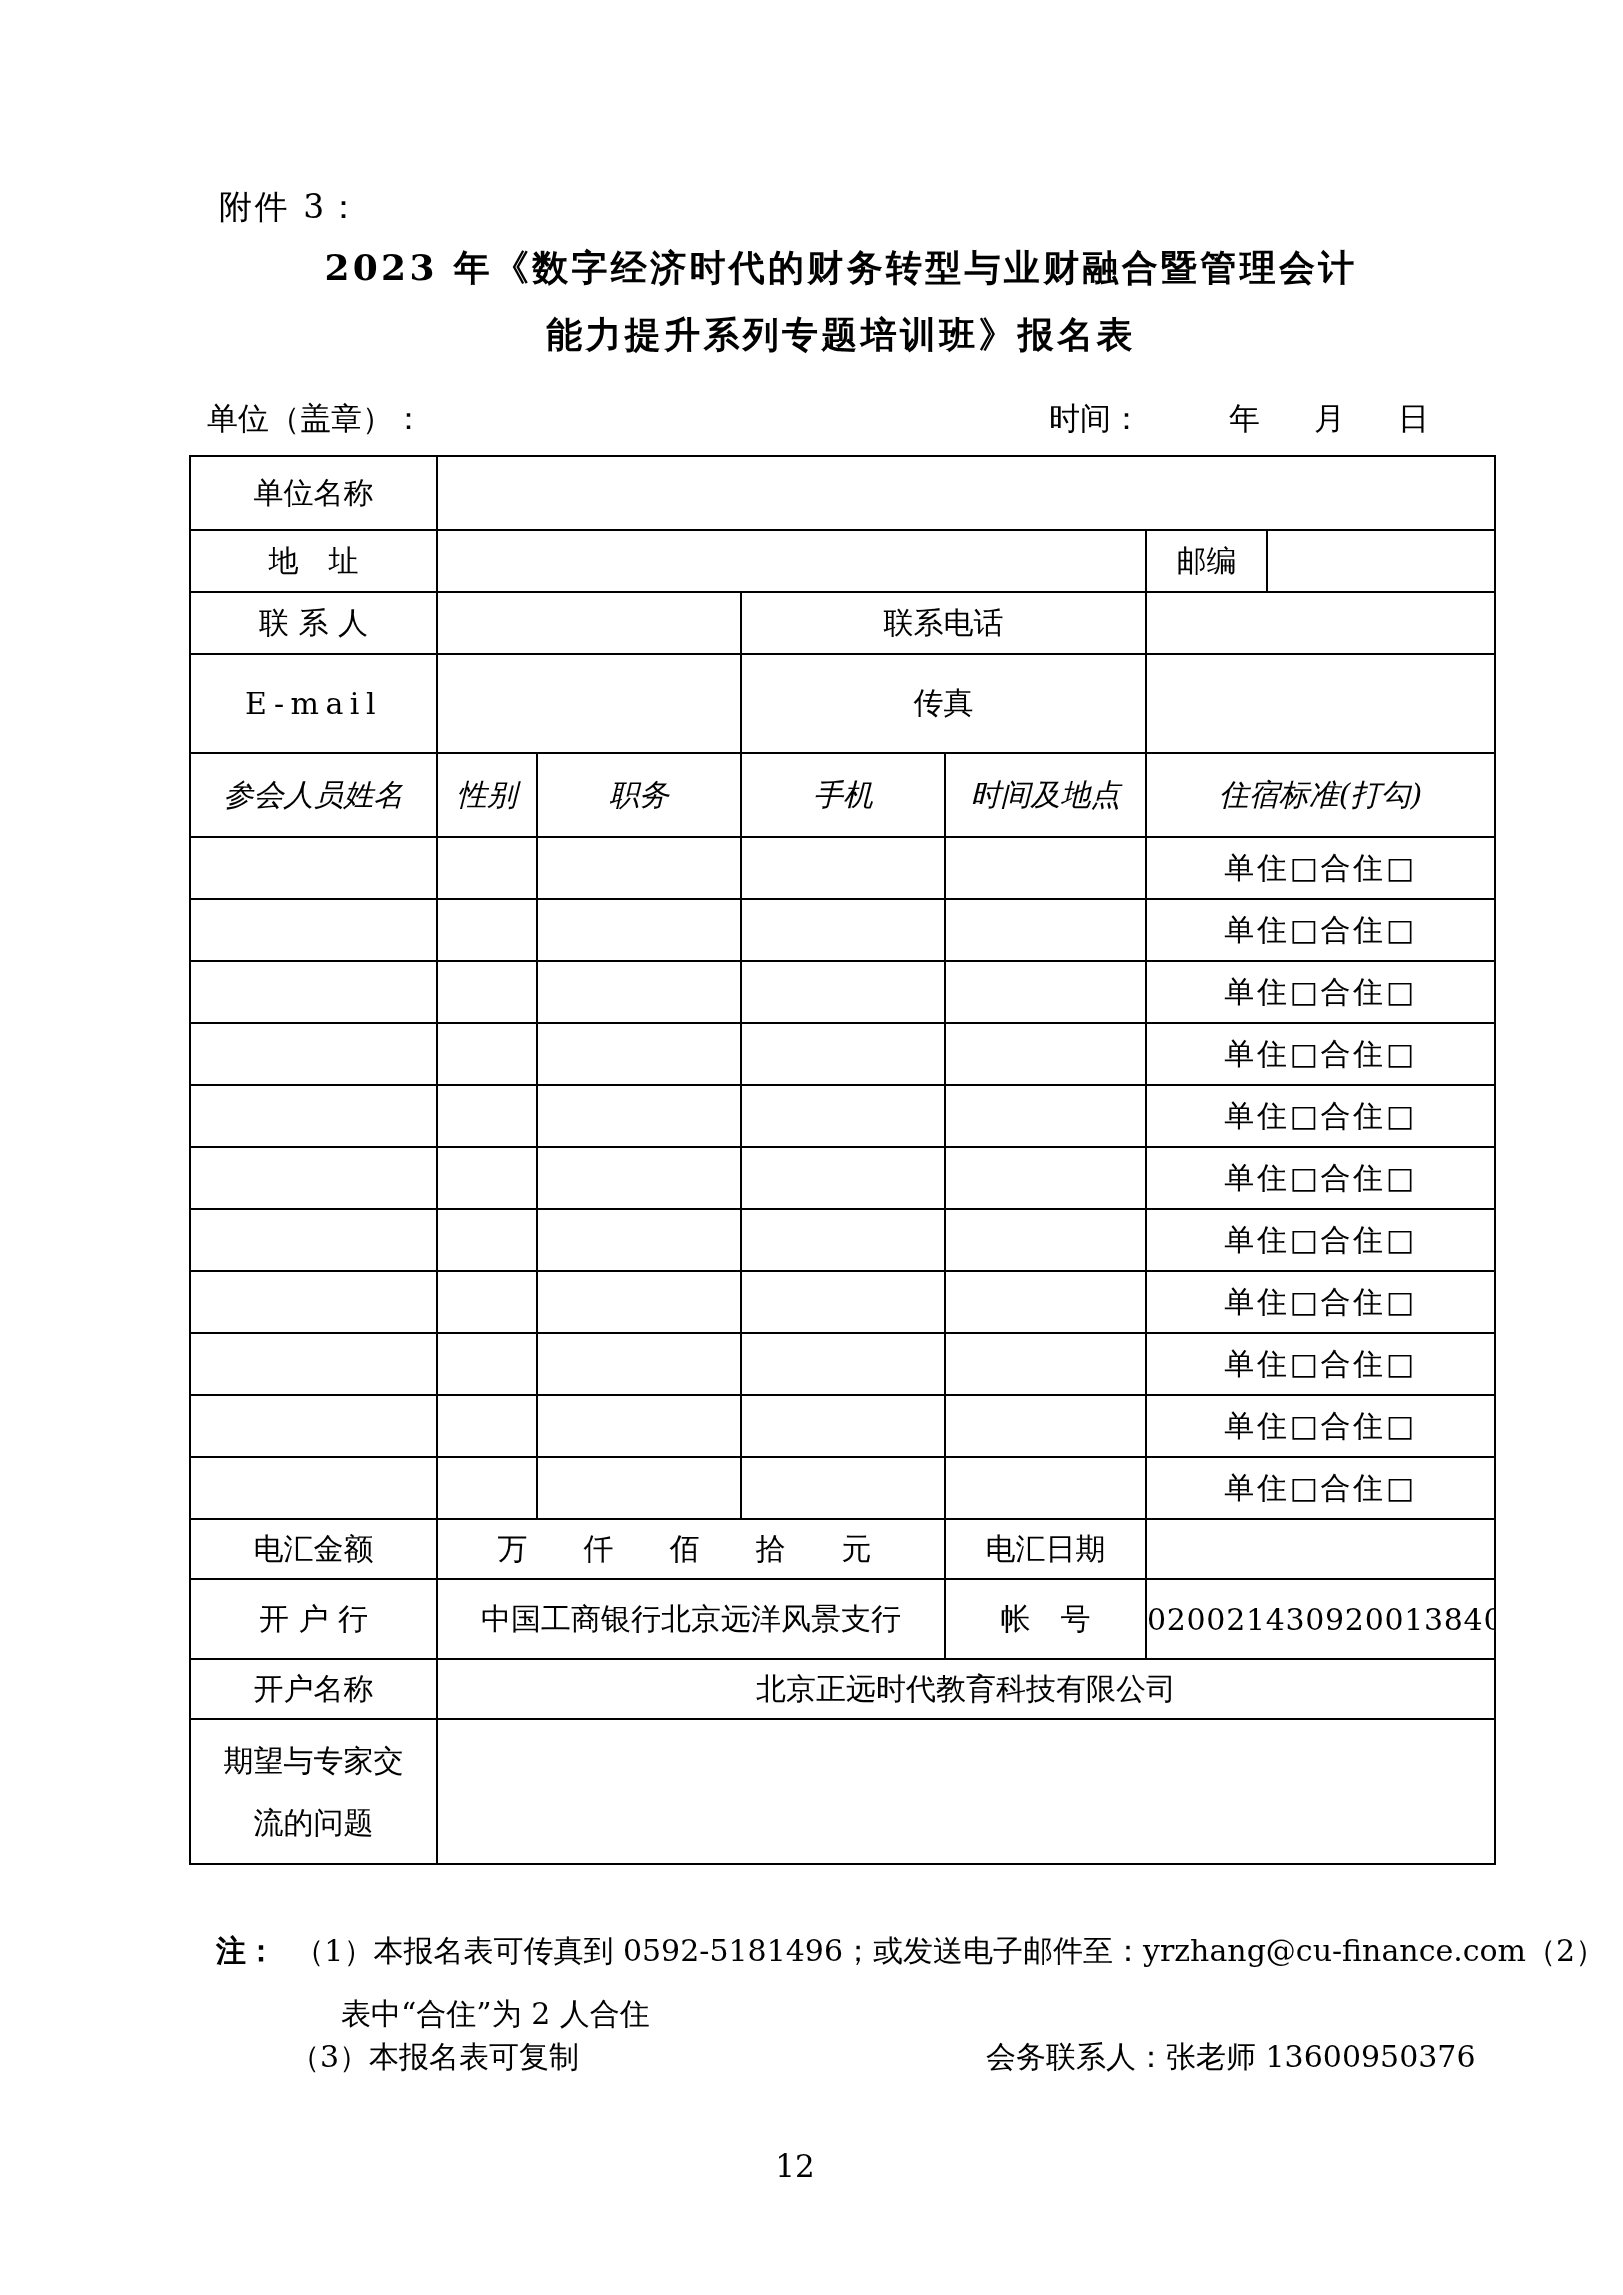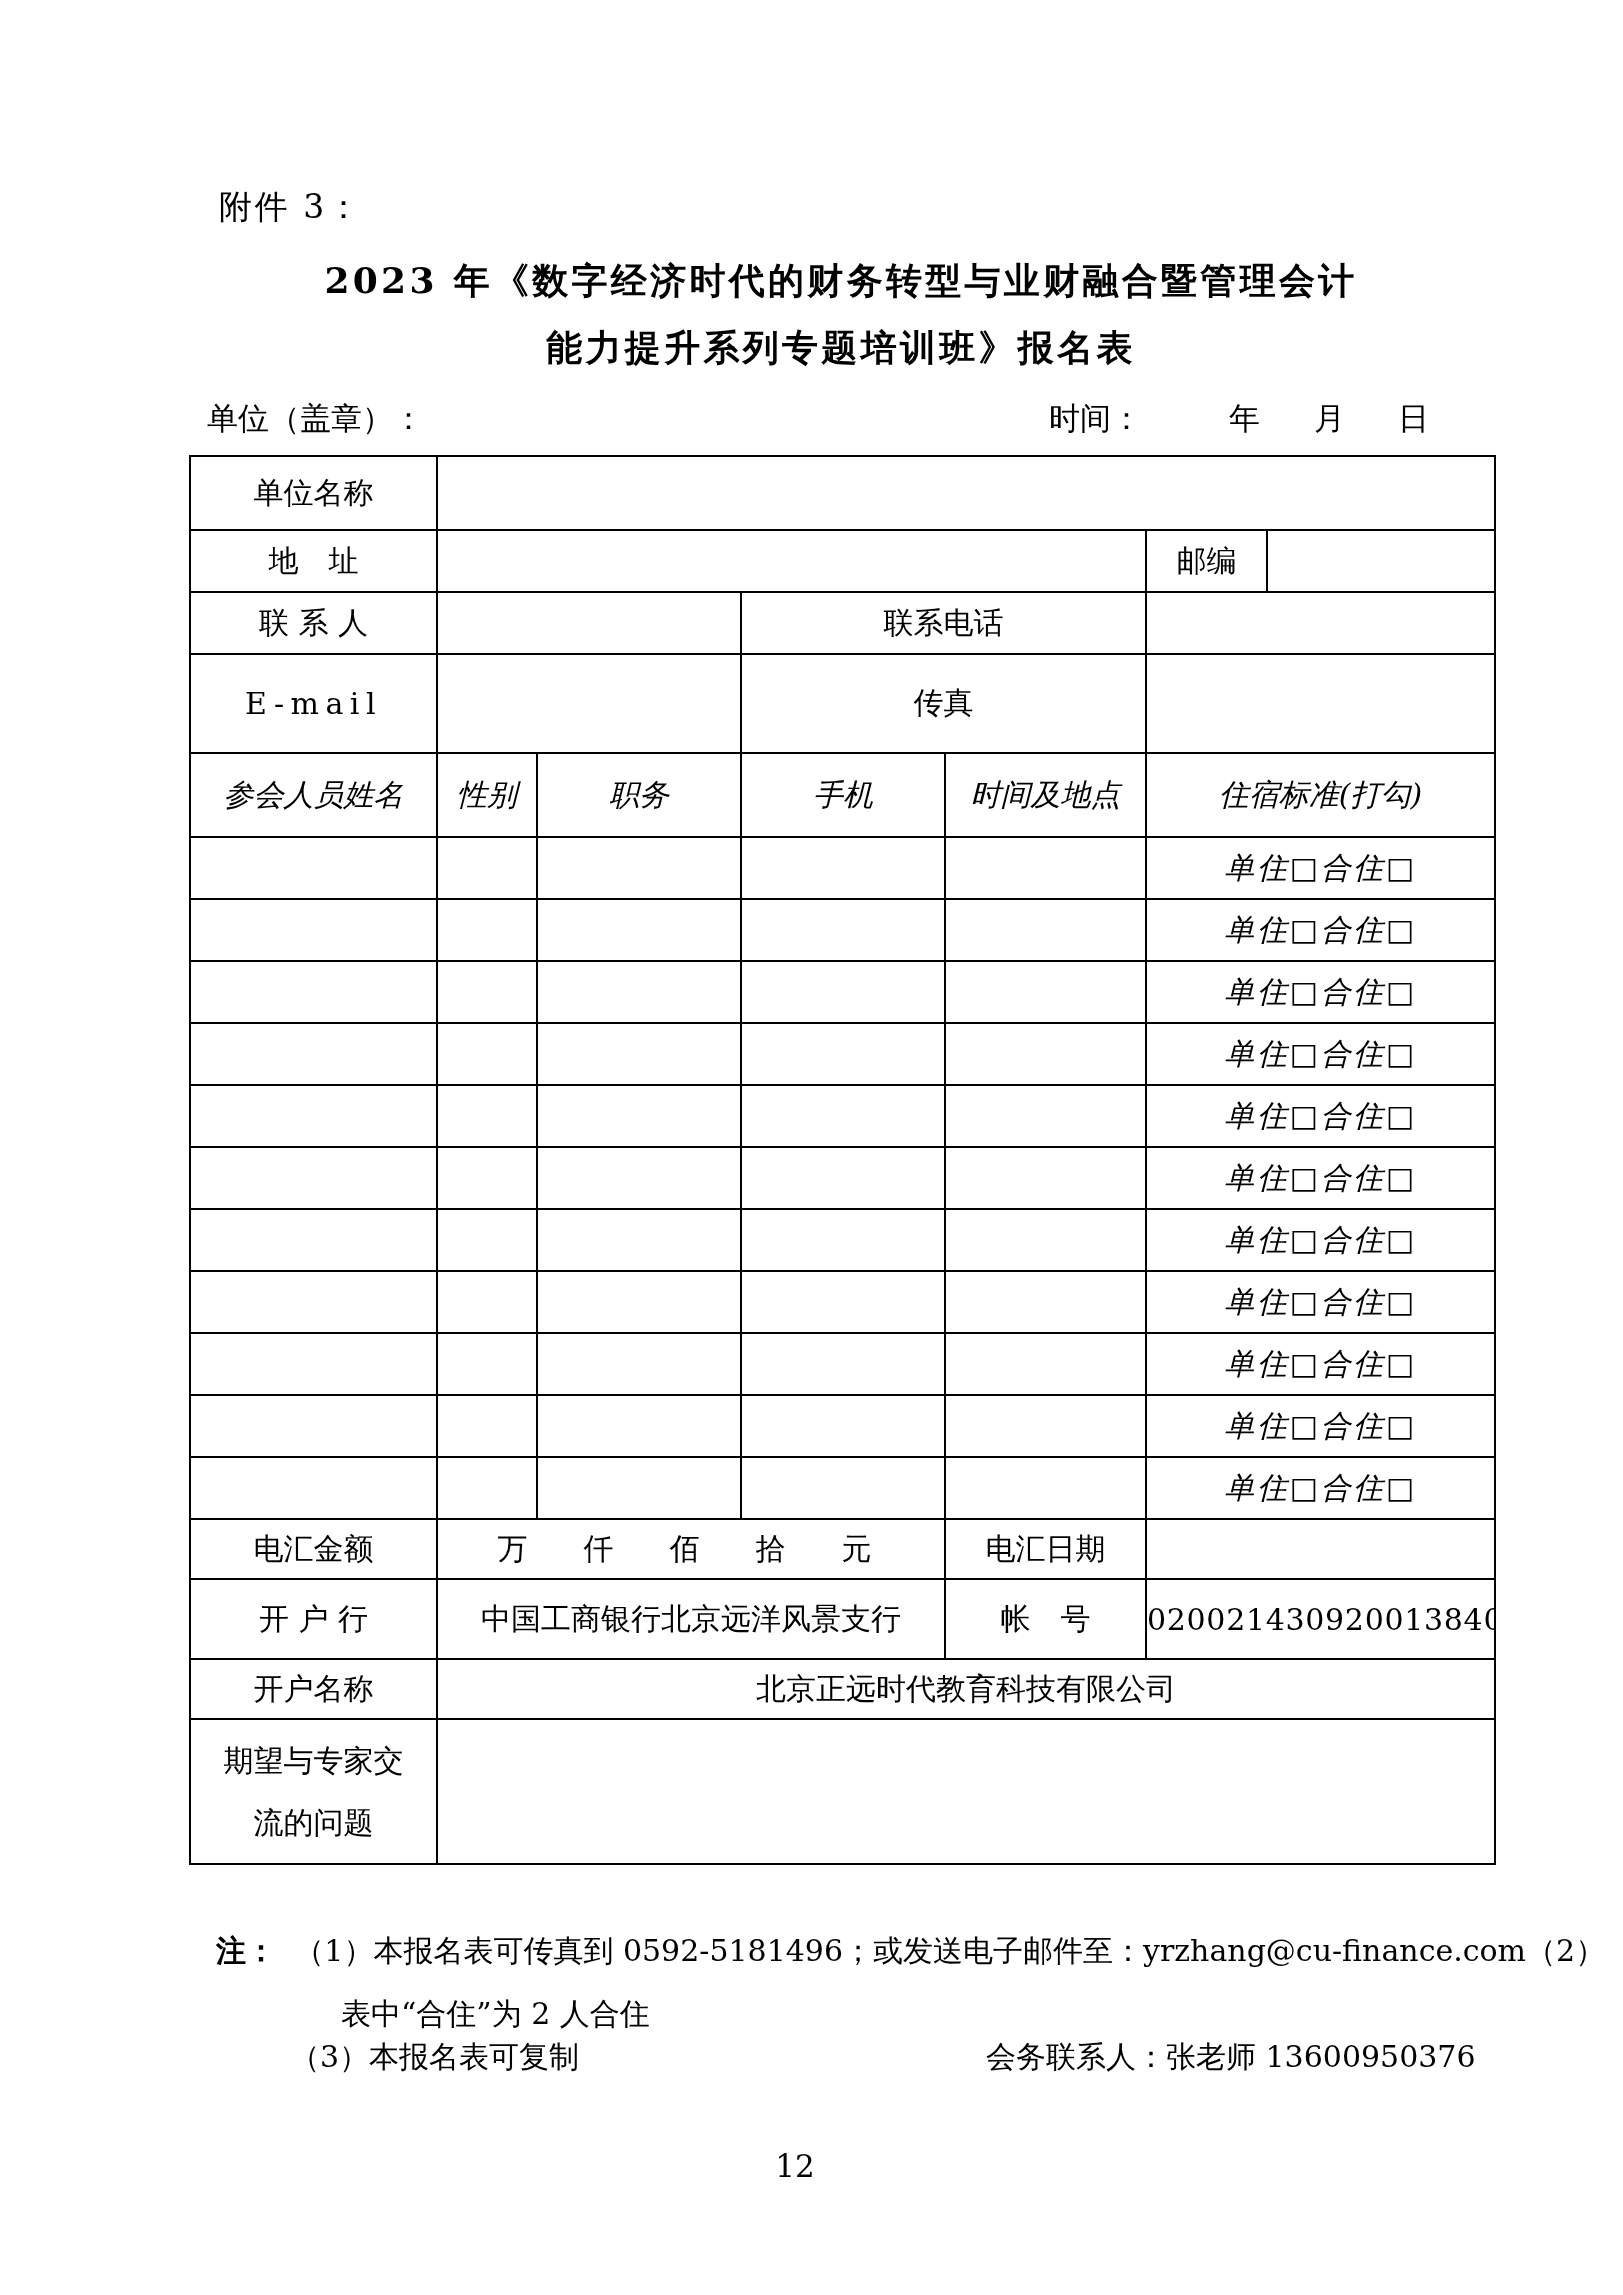--- a/index.html
+++ b/index.html
@@ -11,21 +11,21 @@
     color:#000;
     overflow:hidden;
     padding-left:36px;
   }
   .abs{position:absolute;}
   .attachment{
     left:219px;top:185px;
     font-size:33px;letter-spacing:2.6px;
   }
   .title{
-    left:189px;top:247px;width:1304px;
+    left:189px;top:234px;width:1304px;
     text-align:center;font-weight:bold;
     font-size:36px;line-height:67px;letter-spacing:3.3px;
   }
   .infoline{left:0;top:398px;width:1398px;height:39px;font-size:31px;}
   .infoline span{position:absolute;top:0;white-space:nowrap;}
   .seal{left:207px;}
   .time-label{left:1049px;}
   .year{left:1229px;}
   .month{left:1314px;}
   .day{left:1398px;}
@@ -43,21 +43,21 @@
     text-align:center;vertical-align:middle;
     overflow:hidden;
   }
   td.left{text-align:left;padding-left:11.8px;}
   td.units{letter-spacing:13px;}
   td.lodging{letter-spacing:2.6px;}
   td.email{letter-spacing:6.5px;}
   td.acct{text-align:left;padding-left:9.2px;letter-spacing:0.7px;}
   .wrapbox{width:196px;margin:0 auto;line-height:2.05;text-align:center;}
   tr.h145{height:74px;} tr.h119{height:62px;} tr.h118{height:99px;}
-  tr.h115{height:84px;font-style:italic;} tr.h94{height:62px;font-style:italic;}  tr.h92{height:60px;}
+  tr.h115{height:84px;font-style:italic;} tr.h94{height:62px;}  tr.h92{height:60px;}
   tr.h95{height:80px;border-radius:30px;}  tr.h222{height:145px;}
 
   .notes{font-size:30px;}
   .note1{left:216px;top:1931px;}
   .note1 .prefix{font-weight:bold;margin-right:18.3px;}
   .note2{left:341px;top:1994px;}
   .note3{left:290px;top:2037px;}
   .meeting-contact{left:986px;top:2037px;}
   .pagenum{left:0;top:2148px;width:1590px;text-align:center;font-size:31px;}
 </style>

